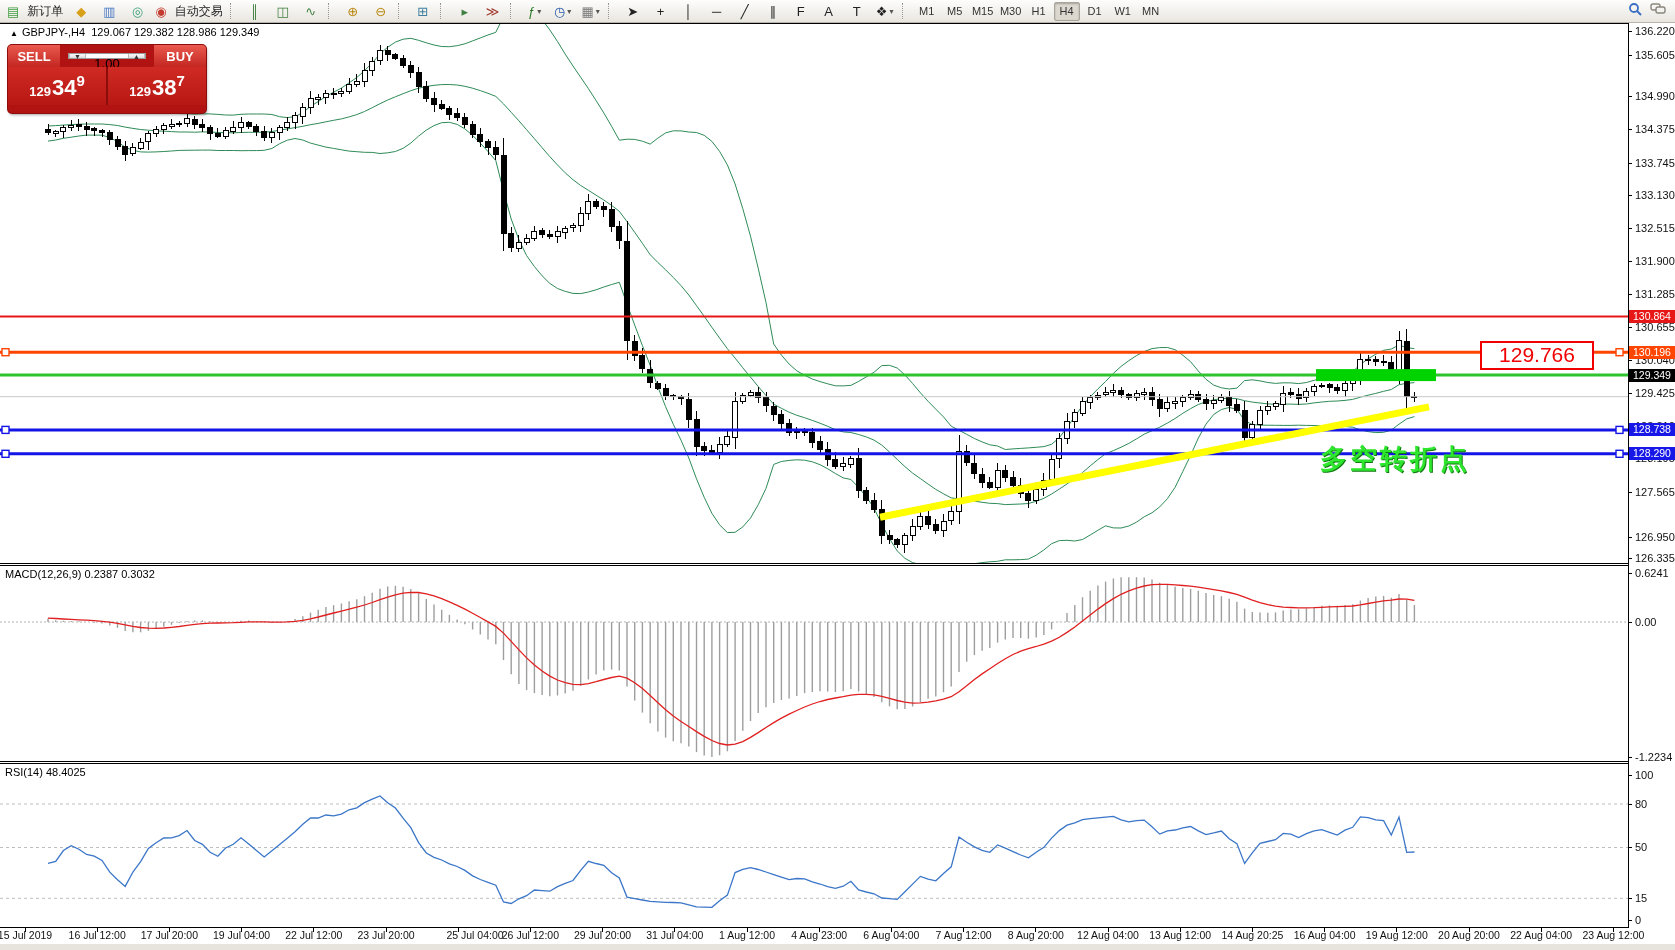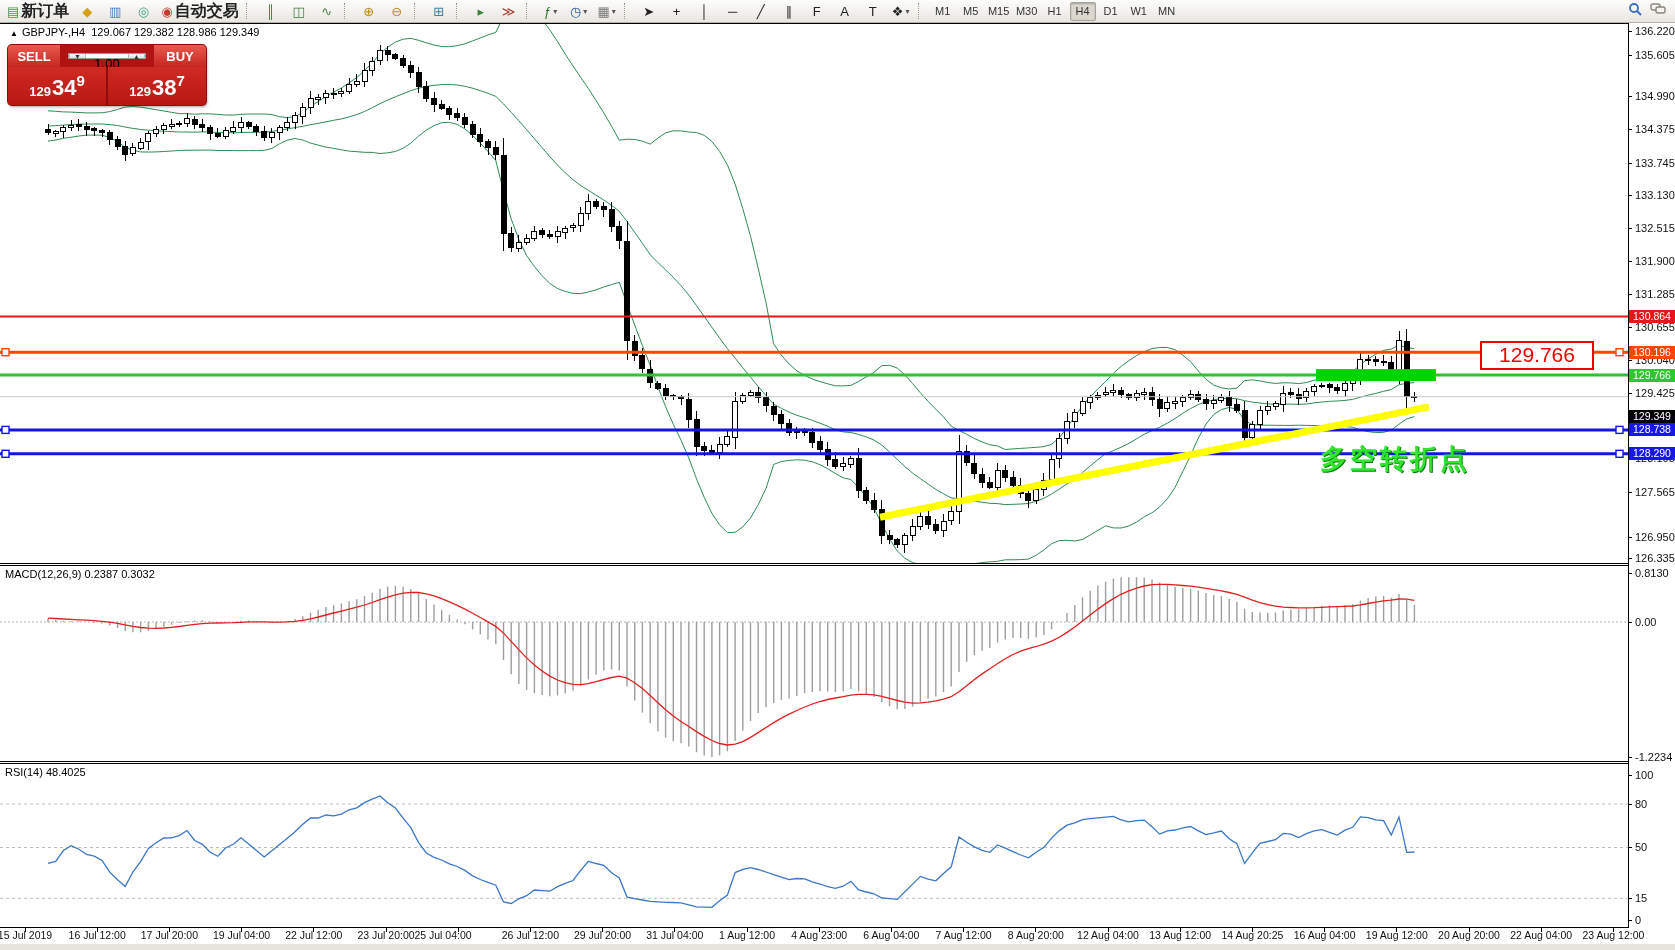--- a/index.html
+++ b/index.html
@@ -6,42 +6,42 @@
     font-family:"Liberation Sans","DejaVu Sans",sans-serif;}
   
   .toolbar{position:absolute;left:0;top:0;width:1675px;height:23px;z-index:10;
     background:linear-gradient(#fdfdfc,#e9e6e0);border-bottom:1px solid #b7b3aa;
     display:flex;align-items:center;padding:0 3px;box-sizing:border-box;}
   #tb-gen{display:flex;align-items:center;height:100%;}
   .tb-sep{width:6px;height:16px;border-left:1px dotted #9a968e;margin:0 4px 0 3px;}
   .tb-btn{height:19px;min-width:20px;display:inline-flex;align-items:center;justify-content:center;
     padding:0 3px;border:1px solid transparent;border-radius:2px;cursor:default;gap:2px;}
   .tb-btn .ico{font-size:13px;line-height:13px;}
-  .tb-btn .lbl{font-size:16px;color:#222;margin-left:0;font-weight:bold;}
+  .tb-btn .lbl{font-size:12px;color:#222;margin-left:6px;}
   .tb-btn .caret{font-size:8px;color:#555;}
   .tf{height:17px;min-width:24px;display:inline-flex;align-items:center;justify-content:center;
     font-size:11px;color:#333;border:1px solid transparent;border-radius:2px;margin:0 1px;}
   .tf.pressed{background:#dcd8d0;border:1px solid #a9a49a;box-shadow:inset 0 1px 2px rgba(0,0,0,.25);}
   .tb-right{margin-left:auto;display:flex;align-items:center;gap:8px;padding-right:6px;}
   
   #chart-svg{position:absolute;left:0;top:0;z-index:1;}
   .hit{position:absolute;left:0;width:1628px;z-index:2;}
   .ptick{position:absolute;left:1629px;width:46px;height:11px;line-height:11px;
     font-size:11px;color:#111;z-index:2;}
   .ptick i{position:absolute;left:0;top:5px;width:3px;height:1px;background:#000;}
   .ptick b{font-weight:400;padding-left:6px;display:block;}
   .ptag{position:absolute;left:1629px;width:46px;height:13px;line-height:13px;z-index:3;
     font-size:10.5px;color:#fff;padding-left:4px;box-sizing:border-box;}
   .pane-title{position:absolute;z-index:4;font-size:11px;color:#000;white-space:pre;}
   #main-title .tri{font-size:8px;margin-right:4px;}
   #time-axis{position:absolute;left:0;top:929px;width:1628px;height:31px;z-index:2;}
   .tlabel{position:absolute;top:0;font-size:10.5px;color:#111;transform:translateX(-50%);white-space:nowrap;}
   #bottom-strip{position:absolute;left:0;top:944px;width:1675px;height:6px;background:#e7e4dd;z-index:2;}
   
-  .otp{position:absolute;left:8px;top:45px;width:198px;height:60px;z-index:6;border-radius:4px;
+  .otp{position:absolute;left:8px;top:45px;width:198px;height:68px;z-index:6;border-radius:4px;
     background:#b01312;box-shadow:0 0 0 1px #8c0d0c,1px 2px 3px rgba(0,0,0,.35);overflow:hidden;}
   .otp-top{display:flex;height:22px;align-items:stretch;}
   .sb-btn{width:52px;background:linear-gradient(#ea5a4e,#c32721);color:#fff;font-size:13px;
     font-weight:bold;display:flex;align-items:center;justify-content:center;}
   .vol{flex:1;display:flex;background:#fff;border:1px solid #9a9a9a;margin:8px;box-sizing:border-box;}
   .vol-btn{width:15px;display:flex;align-items:center;justify-content:center;font-size:7px;
     color:#333;background:linear-gradient(#fbfbfb,#dedede);border-left:1px solid #bbb;border-right:1px solid #bbb;}
   .vol-val{flex:1;text-align:center;font-size:13px;line-height:19px;color:#000;}
   .otp-bottom{display:flex;height:38px;gap:2px;background:#8c0d0c;}
   .price-cell{flex:1;background:linear-gradient(#d02a24,#b71713);color:#fff;display:flex;
@@ -891,21 +891,21 @@
     <div class="ptick" style="top:532px">
       <i></i>
       <b>126.950</b>
     </div>
     <div class="ptick" style="top:552.5px">
       <i></i>
       <b>126.335</b>
     </div>
     <div class="ptick" style="top:567.5px">
       <i></i>
-      <b>0.8130</b>
+      <b>0.6241</b>
     </div>
     <div class="ptick" style="top:616.5px">
       <i></i>
       <b>0.00</b>
     </div>
     <div class="ptick" style="top:751.5px">
       <i></i>
       <b>-1.2234</b>
     </div>
     <div class="ptick" style="top:769.5px">
@@ -924,32 +924,32 @@
       <i></i>
       <b>15</b>
     </div>
     <div class="ptick" style="top:914.5px">
       <i></i>
       <b>0</b>
     </div>
     <div class="ptag" style="top:310px;background:#e81717">130.864</div>
     <div class="ptag" style="top:345.7px;background:#ff4500">130.196</div>
     <div class="ptag" style="top:368.6px;background:#2ec82e">129.766</div>
-    <div class="ptag" style="top:410px;background:#000000">129.349</div>
+    <div class="ptag" style="top:369px;background:#000000">129.349</div>
     <div class="ptag" style="top:423.4px;background:#1717e8">128.738</div>
     <div class="ptag" style="top:447.3px;background:#1717e8">128.290</div>
   </div>
 <div id="time-axis">
     <div class="tlabel" style="left:25px">15 Jul 2019</div>
     <div class="tlabel" style="left:97.2px">16 Jul 12:00</div>
     <div class="tlabel" style="left:169.4px">17 Jul 20:00</div>
     <div class="tlabel" style="left:241.6px">19 Jul 04:00</div>
     <div class="tlabel" style="left:313.8px">22 Jul 12:00</div>
     <div class="tlabel" style="left:386px">23 Jul 20:00</div>
-    <div class="tlabel" style="left:443px">25 Jul 04:00</div>
+    <div class="tlabel" style="left:475px">25 Jul 04:00</div>
     <div class="tlabel" style="left:530.4px">26 Jul 12:00</div>
     <div class="tlabel" style="left:602.6px">29 Jul 20:00</div>
     <div class="tlabel" style="left:674.8px">31 Jul 04:00</div>
     <div class="tlabel" style="left:747px">1 Aug 12:00</div>
     <div class="tlabel" style="left:819.2px">4 Aug 23:00</div>
     <div class="tlabel" style="left:891.4px">6 Aug 04:00</div>
     <div class="tlabel" style="left:963.6px">7 Aug 12:00</div>
     <div class="tlabel" style="left:1035.8px">8 Aug 20:00</div>
     <div class="tlabel" style="left:1108px">12 Aug 04:00</div>
     <div class="tlabel" style="left:1180.2px">13 Aug 12:00</div>

